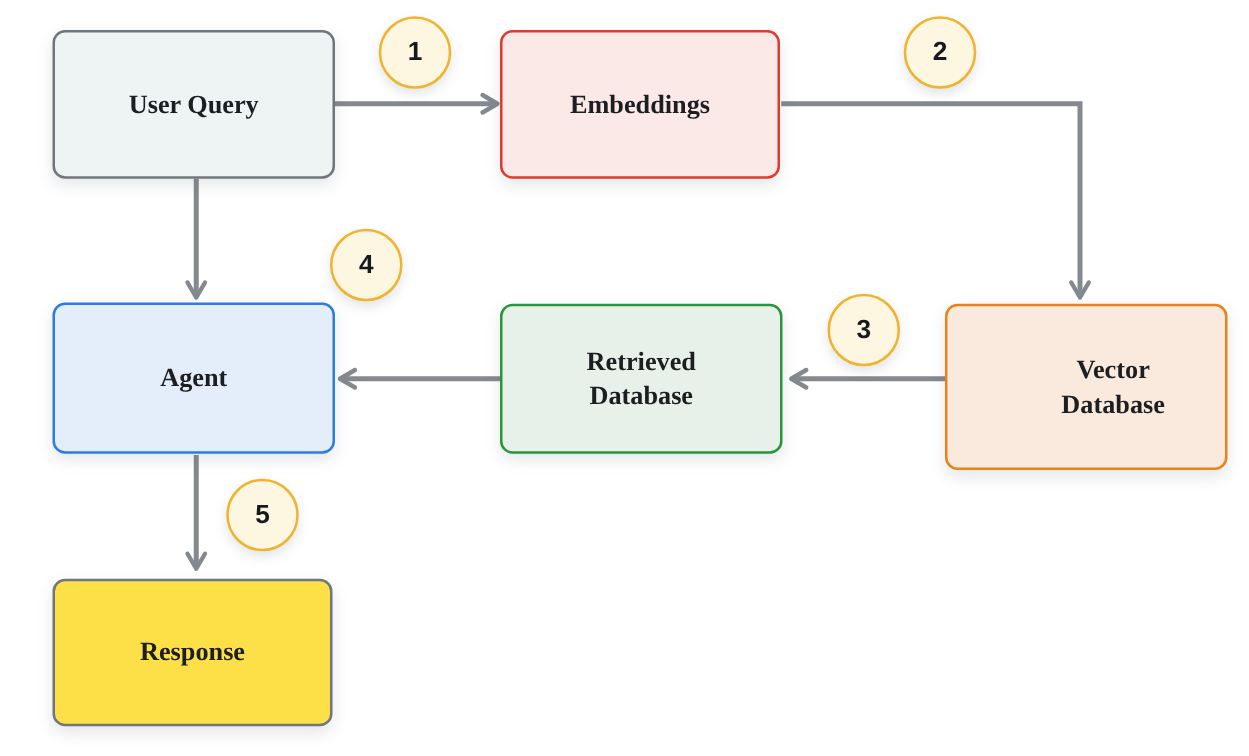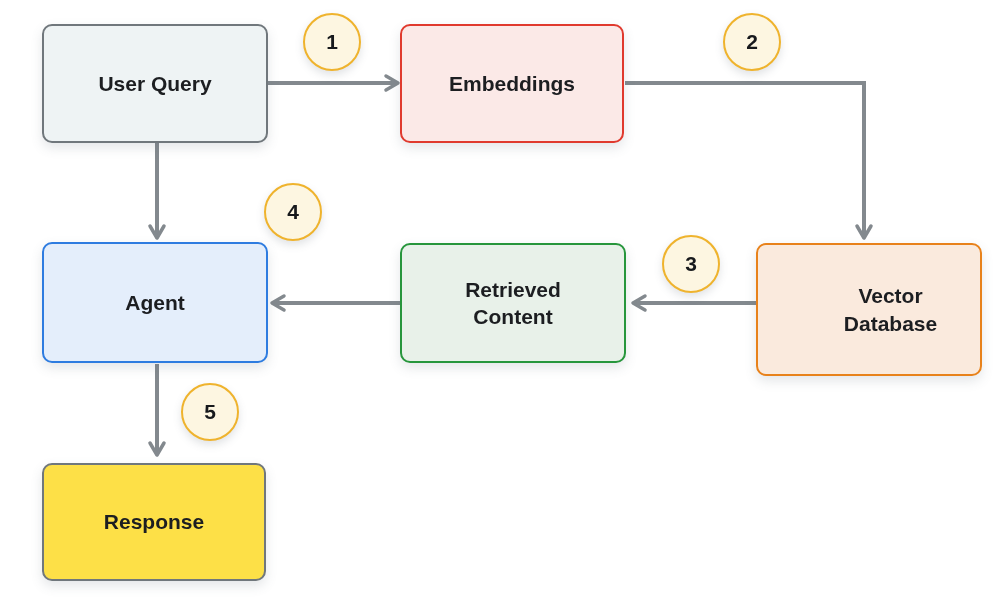--- a/index.html
+++ b/index.html
@@ -28,20 +28,21 @@
     display: flex;
     align-items: center;
     justify-content: center;
     text-align: center;
     font-size: 21px;
     font-weight: 600;
     color: #1c1e21;
     line-height: 1.3;
     white-space: pre-line;
     box-shadow: 0 5px 12px rgba(90, 100, 110, 0.16);
+    font-family: Liberation Serif, serif;
   }
   .node-user-query       { left: 42px;  top: 24px;  width: 226px; height: 119px; }
   .node-embeddings       { left: 400px; top: 24px;  width: 224px; height: 119px; text-align: center; }
   .node-vector-database  { left: 756px; top: 243px; width: 226px; height: 133px; padding-left: 43px; }
   .node-retrieved-content{ left: 400px; top: 243px; width: 226px; height: 120px; }
   .node-agent            { left: 42px;  top: 242px; width: 226px; height: 121px; align-items: center; }
   .node-response         { left: 42px;  top: 463px; width: 224px; height: 118px; }
   .step-badge {
     position: absolute;
     box-sizing: border-box;
@@ -90,21 +91,21 @@
     <span>Embeddings</span>
   </div>
 
   <div class="node node-vector-database" style="background: rgb(250, 234, 221); border-color: rgb(232, 130, 27);">
     <span>Vector
 Database</span>
   </div>
 
   <div class="node node-retrieved-content" style="background: rgb(232, 241, 233); border-color: rgb(39, 150, 60);">
     <span>Retrieved
-Content</span>
+Database</span>
   </div>
 
   <div class="node node-agent" style="background: rgb(228, 238, 251); border-color: rgb(46, 124, 224);">
     <span>Agent</span>
   </div>
 
   <div class="node node-response" style="background: #fde047; border-color: rgb(112, 119, 124);">
     <span>Response</span>
   </div>
 

